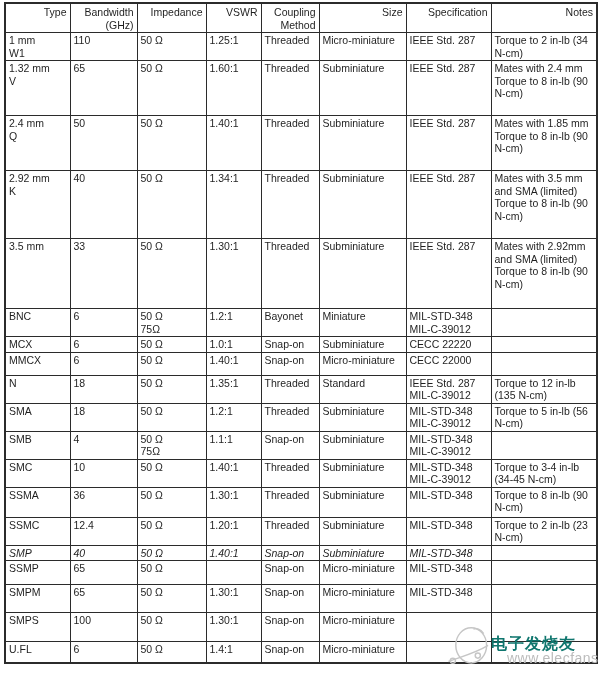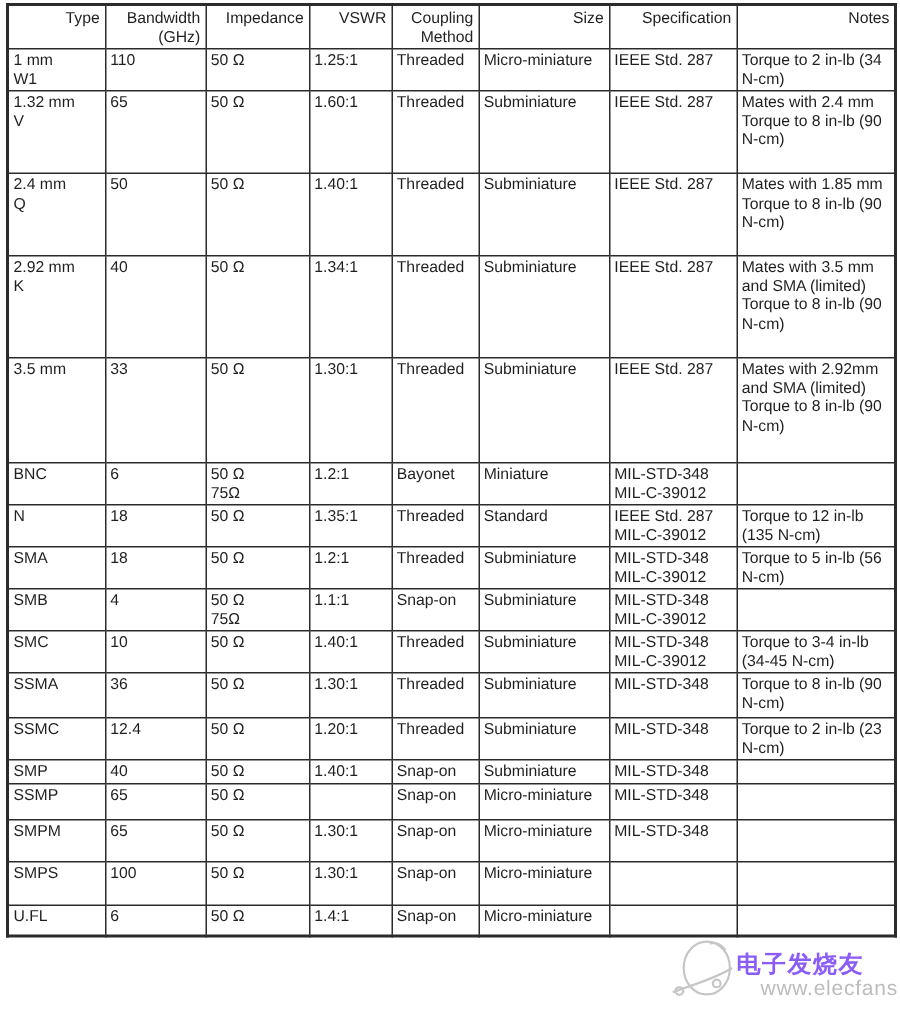--- a/index.html
+++ b/index.html
@@ -44,21 +44,21 @@
     align-items: center;
     color: #b5b5b5;
     pointer-events: none;
   }
   .wm-logo { flex: 0 0 44px; height: 52px; }
   .wm-texts { flex: 1; overflow: hidden; }
   .wm-cn {
     font-size: 16px;
     font-weight: bold;
     letter-spacing: 1px;
-    color: #8b5cf6;
+    color: #0f766e;
     line-height: 18px;
     white-space: nowrap;
   }
   .wm-url {
     font-size: 14px;
     color: #bcbcbc;
     font-weight: normal;
     letter-spacing: 0.5px;
     line-height: 11px;
     white-space: nowrap;
@@ -267,20 +267,68 @@
         </td>
         <td class="c-size">
           <div class="ln">Miniature</div>
         </td>
         <td class="c-spec">
           <div class="ln">MIL-STD-348</div>
           <div class="ln">MIL-C-39012</div>
         </td>
         <td class="c-notes"></td>
       </tr>
+      <tr style="height: 14px;">
+        <td class="c-type">
+          <div class="ln">MCX</div>
+        </td>
+        <td class="c-bandwidth">
+          <div class="ln">6</div>
+        </td>
+        <td class="c-impedance">
+          <div class="ln">50 Ω</div>
+        </td>
+        <td class="c-vswr">
+          <div class="ln">1.0:1</div>
+        </td>
+        <td class="c-coupling">
+          <div class="ln">Snap-on</div>
+        </td>
+        <td class="c-size">
+          <div class="ln">Subminiature</div>
+        </td>
+        <td class="c-spec">
+          <div class="ln">CECC 22220</div>
+        </td>
+        <td class="c-notes"></td>
+      </tr>
+      <tr style="height: 23px;">
+        <td class="c-type">
+          <div class="ln">MMCX</div>
+        </td>
+        <td class="c-bandwidth">
+          <div class="ln">6</div>
+        </td>
+        <td class="c-impedance">
+          <div class="ln">50 Ω</div>
+        </td>
+        <td class="c-vswr">
+          <div class="ln">1.40:1</div>
+        </td>
+        <td class="c-coupling">
+          <div class="ln">Snap-on</div>
+        </td>
+        <td class="c-size">
+          <div class="ln">Micro-miniature</div>
+        </td>
+        <td class="c-spec">
+          <div class="ln">CECC 22000</div>
+        </td>
+        <td class="c-notes"></td>
+      </tr>
       <tr style="height: 28px;">
         <td class="c-type">
           <div class="ln">N</div>
         </td>
         <td class="c-bandwidth">
           <div class="ln">18</div>
         </td>
         <td class="c-impedance">
           <div class="ln">50 Ω</div>
         </td>
@@ -426,21 +474,21 @@
         <td class="c-size">
           <div class="ln">Subminiature</div>
         </td>
         <td class="c-spec">
           <div class="ln">MIL-STD-348</div>
         </td>
         <td class="c-notes">
           <div class="ln">Torque to 2 in-lb  (23 N-cm)</div>
         </td>
       </tr>
-      <tr style="height: 14px;">
+      <tr style="height: 14px; font-style: italic;">
         <td class="c-type">
           <div class="ln">SMP</div>
         </td>
         <td class="c-bandwidth">
           <div class="ln">40</div>
         </td>
         <td class="c-impedance">
           <div class="ln">50 Ω</div>
         </td>
         <td class="c-vswr">

